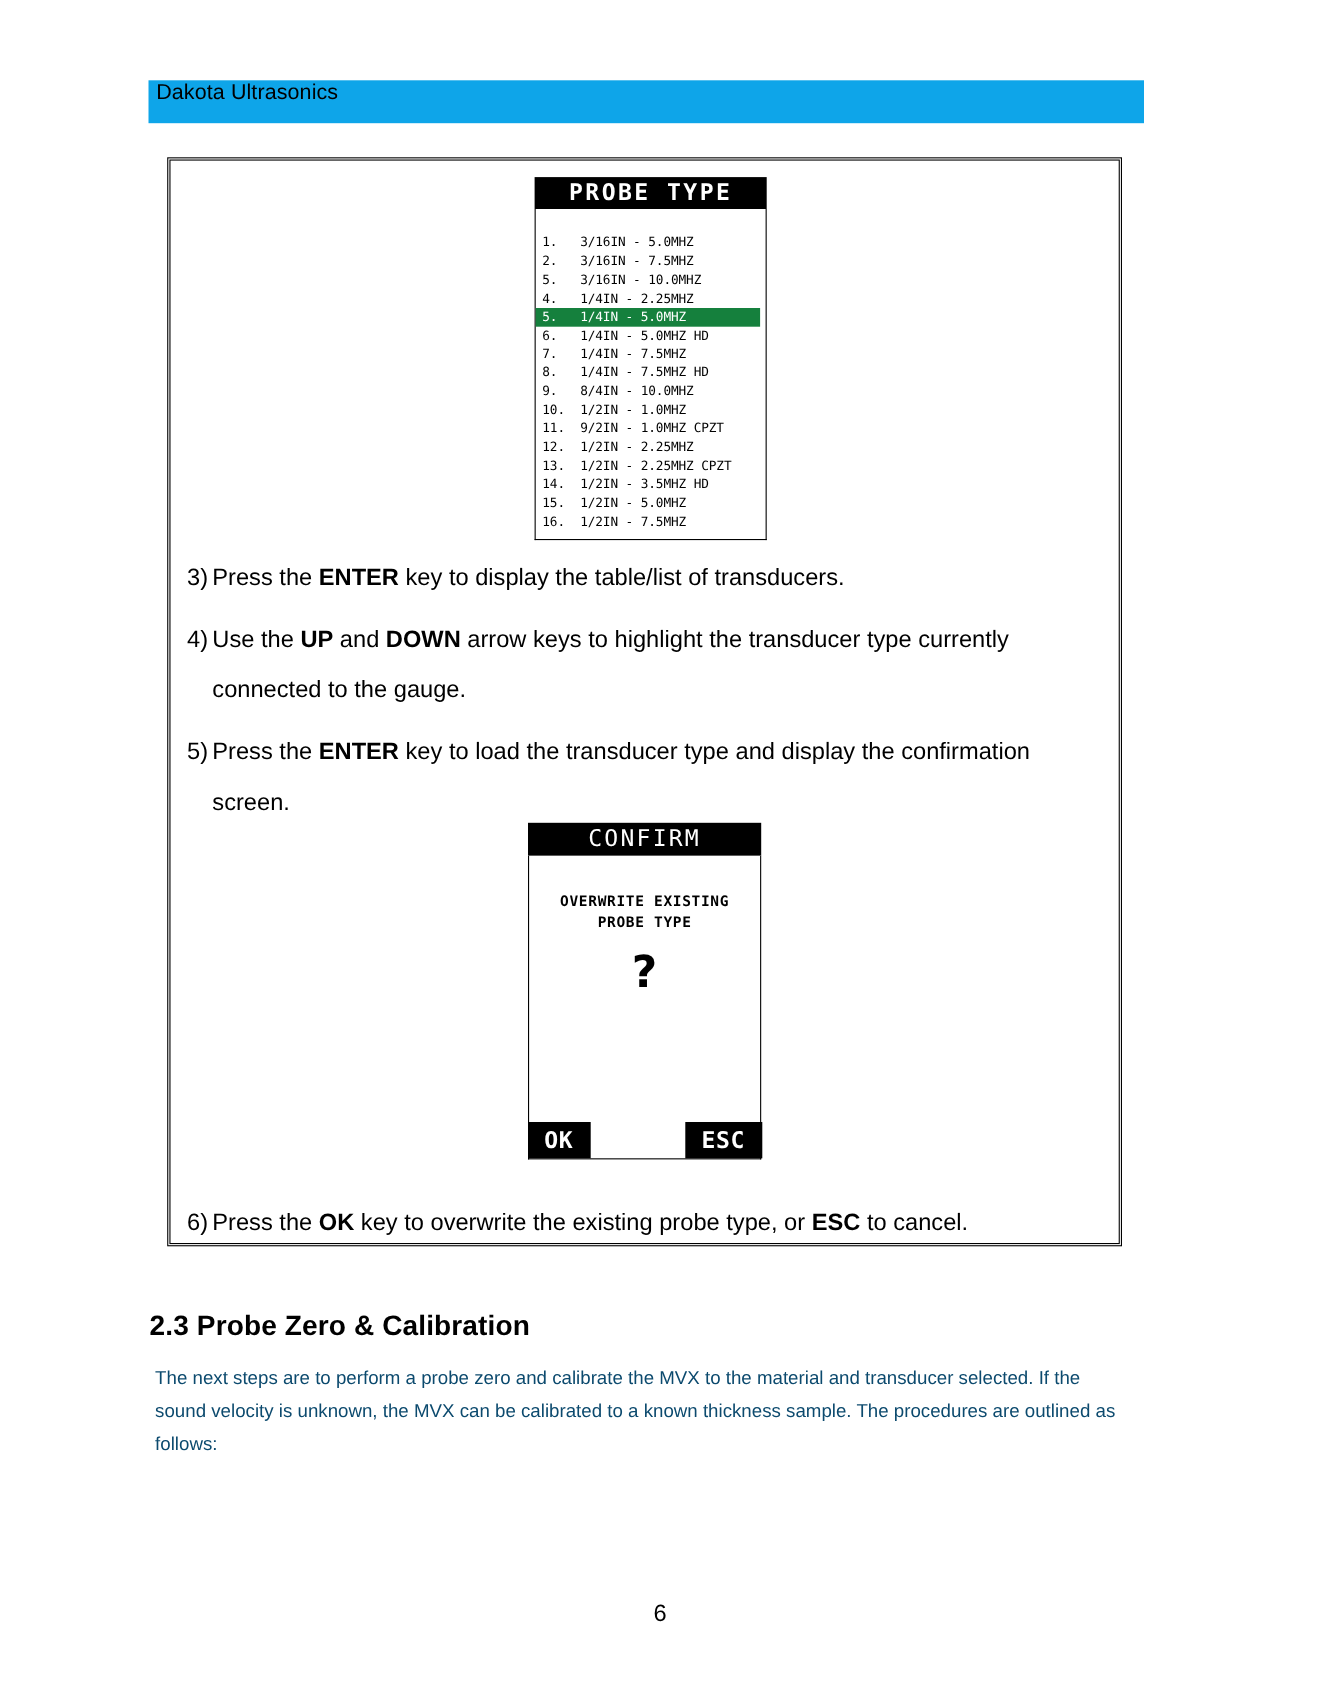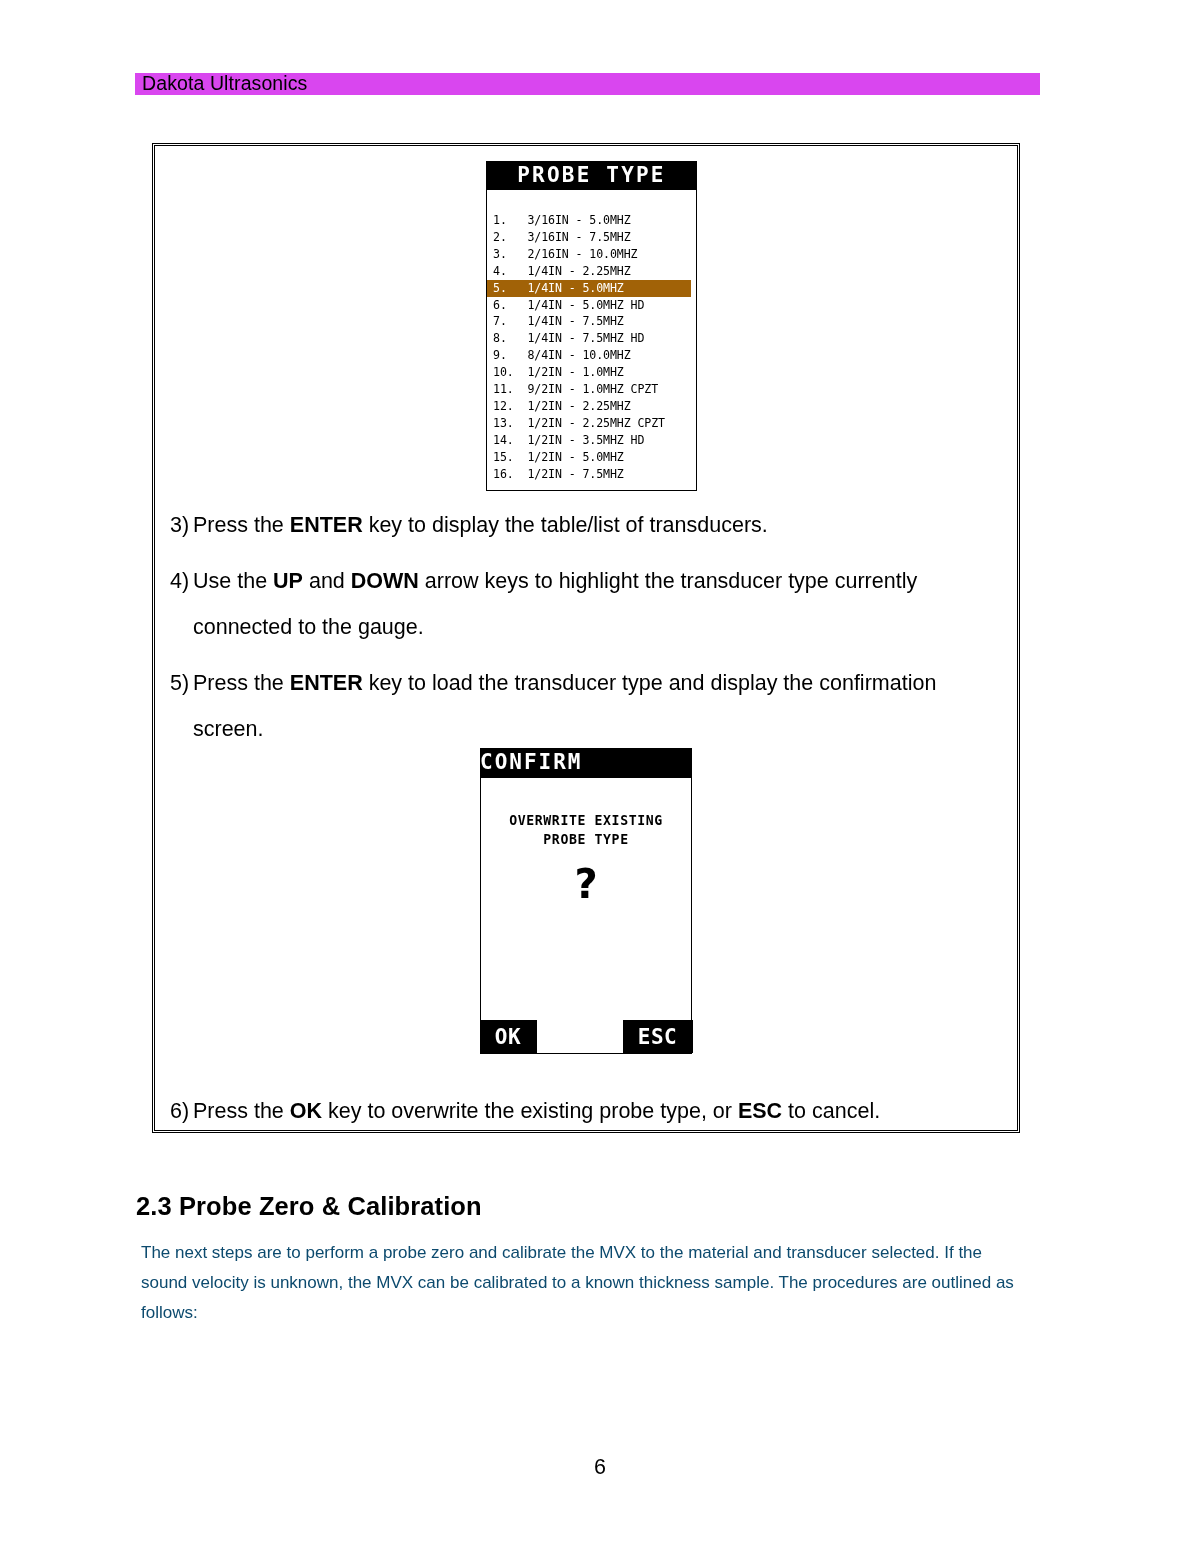--- a/index.html
+++ b/index.html
@@ -15,24 +15,24 @@
     color: #000000;
     overflow: hidden;
   }
 
   
   .page-header {
     position: absolute;
     left: 135px;
     top: 73px;
     width: 905px;
-    height: 22px;
-    background: #d946ef;
+    height: 39px;
+    background: #0ea5e9;
     display: flex;
-    align-items: flex-end;
+    align-items: flex-start;
   }
   .page-header .hdr-text {
     font-size: 19.5px;
     letter-spacing: 0.1px;
     padding-left: 7px;
     color: #000;
     white-space: nowrap;
   }
 
   
@@ -74,21 +74,21 @@
   .probe-row {
     font-family: "DejaVu Sans Mono", monospace;
     font-size: 11.6px;
     line-height: 16.9px;
     white-space: pre;
     padding-left: 6px;
     letter-spacing: -0.1px;
     color: #000;
   }
   .probe-row.selected {
-    background: #a16207;
+    background: #15803d;
     color: #ffffff;
     margin-right: 5px;
   }
 
   
   .step {
     position: absolute;
     font-size: 21.5px;
     line-height: 46px;
     color: #000;
@@ -114,23 +114,23 @@
     position: absolute;
     left: 480px;
     top: 748px;
     width: 212px;
   }
   .confirm-title {
     background: #000000;
     color: #ffffff;
     font-family: "DejaVu Sans Mono", monospace;
     font-size: 21px;
-    font-weight: bold;
+    font-weight: normal;
     letter-spacing: 2px;
-    text-align: left;
+    text-align: center;
     padding: 3px 0 5px 0;
     line-height: 1.05;
   }
   .confirm-body {
     border: 1.5px solid #000;
     border-top: none;
     background: #ffffff;
     height: 243px;
     position: relative;
     box-sizing: border-box;
@@ -226,21 +226,21 @@
   <span class="hdr-text">Dakota Ultrasonics</span>
 </div>
 
 <div class="instruction-box">
 
   <div class="lcd-probe">
     <div class="lcd-title">PROBE TYPE</div>
     <div class="lcd-body">
       <div class="probe-row">1.   3/16IN - 5.0MHZ</div>
       <div class="probe-row">2.   3/16IN - 7.5MHZ</div>
-      <div class="probe-row">3.   2/16IN - 10.0MHZ</div>
+      <div class="probe-row">5.   3/16IN - 10.0MHZ</div>
       <div class="probe-row">4.   1/4IN - 2.25MHZ</div>
       <div class="probe-row selected">5.   1/4IN - 5.0MHZ</div>
       <div class="probe-row">6.   1/4IN - 5.0MHZ HD</div>
       <div class="probe-row">7.   1/4IN - 7.5MHZ</div>
       <div class="probe-row">8.   1/4IN - 7.5MHZ HD</div>
       <div class="probe-row">9.   8/4IN - 10.0MHZ</div>
       <div class="probe-row">10.  1/2IN - 1.0MHZ</div>
       <div class="probe-row">11.  9/2IN - 1.0MHZ CPZT</div>
       <div class="probe-row">12.  1/2IN - 2.25MHZ</div>
       <div class="probe-row">13.  1/2IN - 2.25MHZ CPZT</div>

